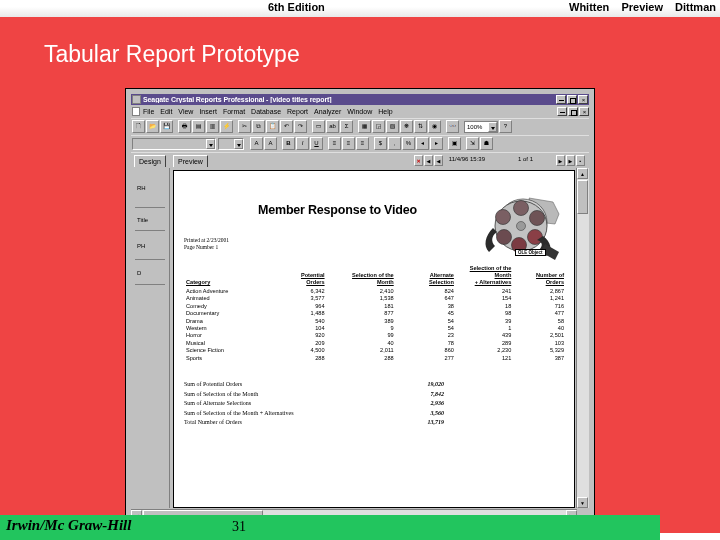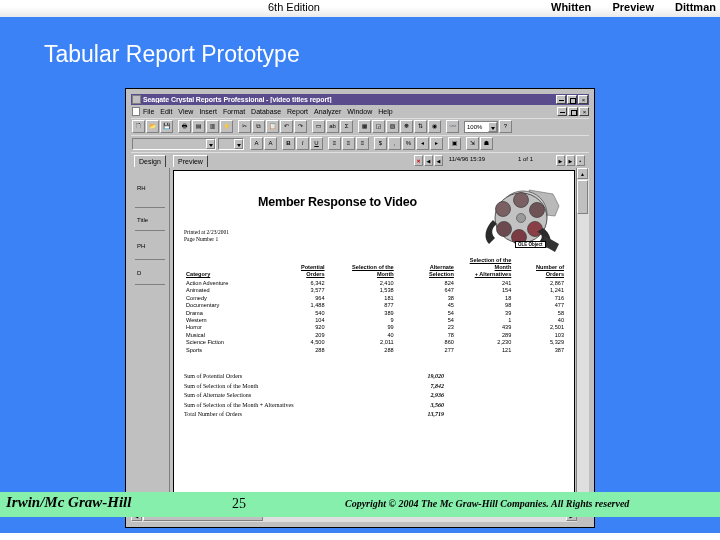--- a/index.html
+++ b/index.html
@@ -14,39 +14,39 @@
     position:absolute;left:0;top:0;width:720px;height:17px;
     background:linear-gradient(to bottom,#ffffff 0%,#ffffff 40%,#e9e9e9 100%);
   }
   #banner-title{
     position:absolute;left:3px;top:1px;
     font-size:12px;font-weight:bold;color:#7fa8b4;
     letter-spacing:-0.2px;white-space:nowrap;
   }
   #banner-edition{
     position:absolute;left:268px;top:1px;
-    font-size:11px;font-weight:normal;color:#000;white-space:nowrap;
+    font-size:11px;font-weight:bold;color:#000;white-space:nowrap;
   }
   #banner-authors{
     position:absolute;right:4px;top:1px;
     font-size:11px;font-weight:bold;color:#000;white-space:nowrap;
   }
-  #banner-authors span{margin-left:18px;}
+  #banner-authors span{margin-left:9px;}
 
   
   #slide{
-    position:absolute;left:0;top:17px;width:720px;height:516px;background:#3b82f6;
+    position:absolute;left:0;top:17px;width:720px;height:516px;background:#ef4444;
   }
   #slide-title{
     position:absolute;left:44px;top:24px;
     font-size:23px;color:#ffffff;font-weight:normal;white-space:nowrap;
   }
 
   
-  #footer{position:absolute;left:0;top:492px;width:720px;height:25px;background:#86efac;}
+  #footer{position:absolute;left:0;top:515px;width:660px;height:25px;background:#22c55e;}
   #footer-left{
     position:absolute;left:6px;top:2px;font-family:"Liberation Serif",serif;
     font-style:italic;font-weight:bold;font-size:15px;color:#000;
   }
   #footer-page{
     position:absolute;left:232px;top:4px;font-family:"Liberation Serif",serif;
     font-size:14px;color:#000;
   }
   #footer-copy{
     position:absolute;left:345px;top:6px;font-family:"Liberation Serif",serif;
@@ -211,21 +211,21 @@
     position:absolute;background:#c0c0c0;
     border-top:1px solid #fff;border-left:1px solid #fff;
     border-right:1px solid #808080;border-bottom:1px solid #808080;
     box-sizing:border-box;
   }
   .corner{
     position:absolute;right:0;bottom:0;width:12px;height:12px;background:#c0c0c0;
   }
 
   
-  .rpt{position:absolute;left:0;top:8px;width:100%;height:100%;color:#000;}
+  .rpt{position:absolute;left:0;top:16px;width:100%;height:100%;color:#000;}
   .rpt-title{
     position:absolute;left:84px;top:16px;width:210px;
     font-size:12.5px;font-weight:bold;line-height:14px;text-align:left;
     letter-spacing:-0.2px;
   }
   .rpt-printed{
     position:absolute;left:10px;top:50px;font-family:"Liberation Serif",serif;
     font-size:5.5px;line-height:7px;color:#000;
   }
   .reel{position:absolute;left:293px;top:5px;width:96px;height:74px;}
@@ -677,15 +677,14 @@
       </div>
       <div class="corner"></div>
     </div>
 
    </div>
   </div>
 </div>
 
 <div id="footer">
   <div id="footer-left">Irwin/Mc Graw-Hill</div>
-  <div id="footer-page">25</div>
-  <div id="footer-copy">Copyright © 2004 The Mc Graw-Hill Companies. All Rights reserved</div>
+  <div id="footer-page">31</div>
 </div>
 
 </body></html>

